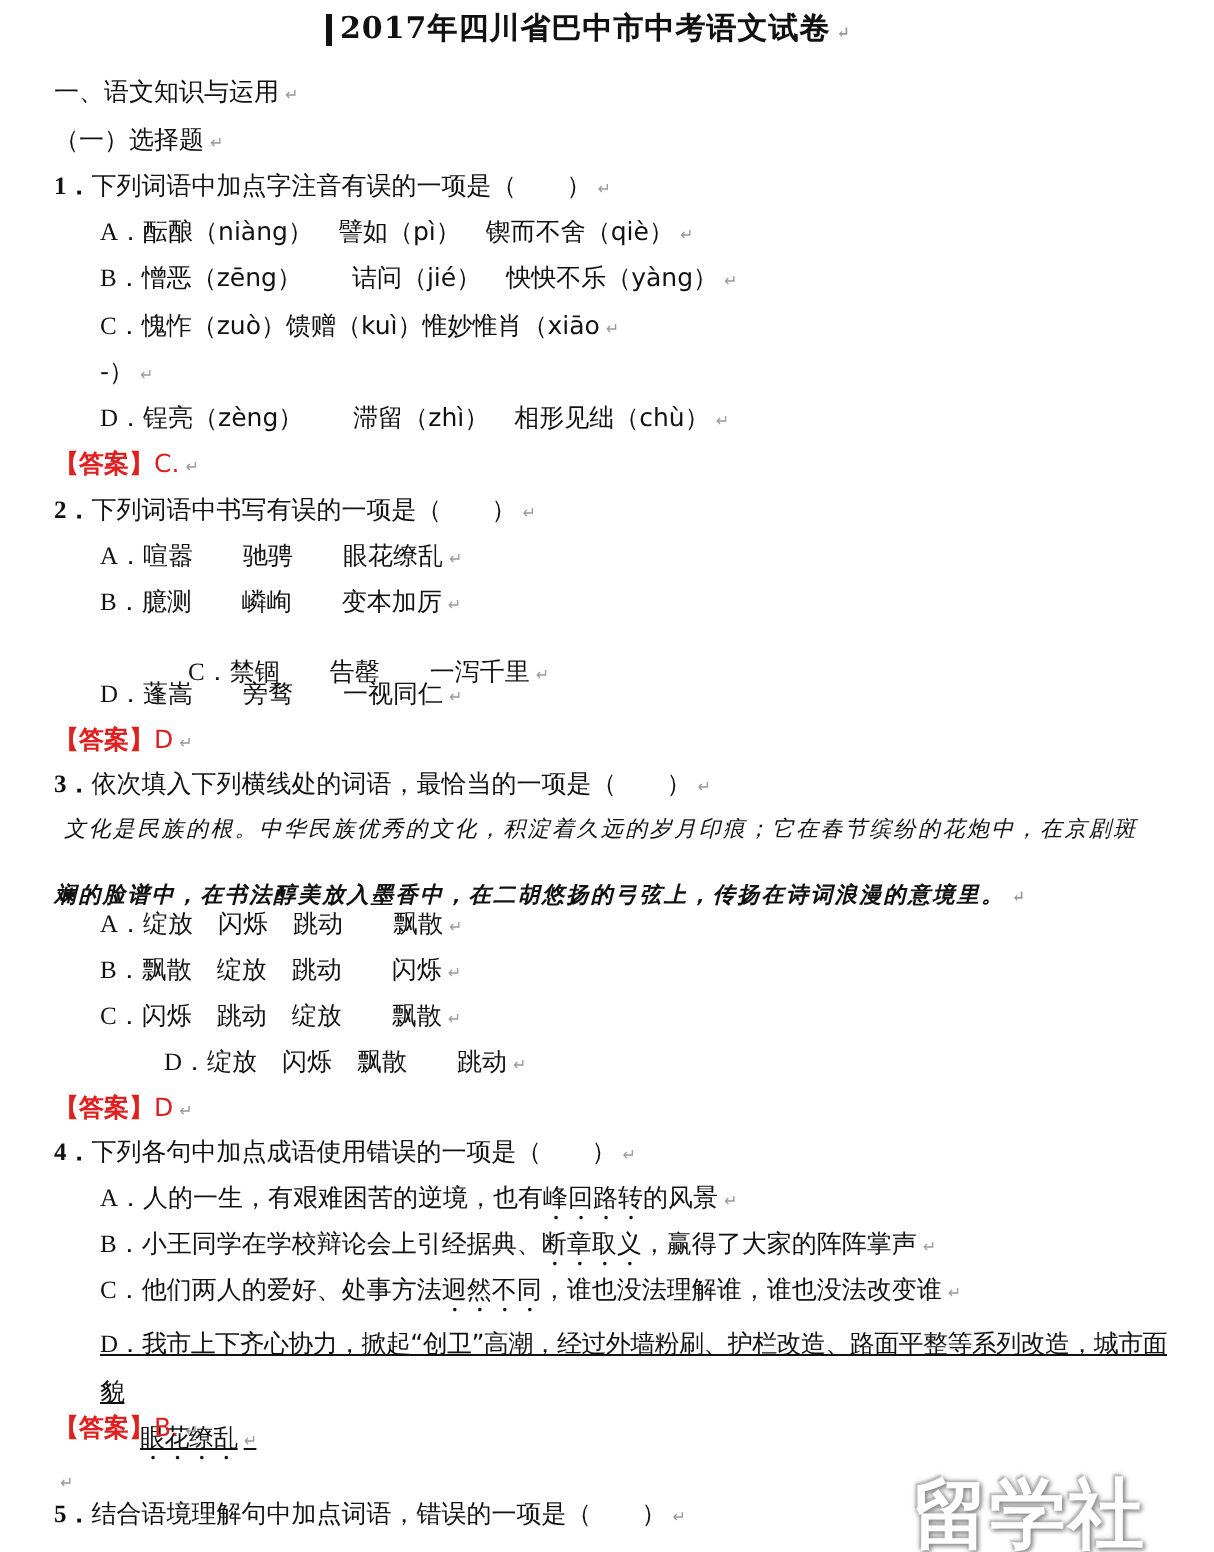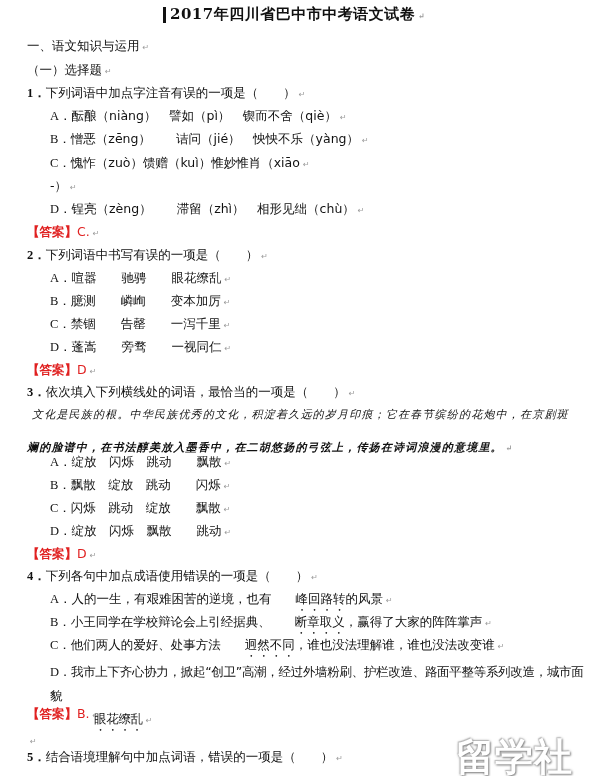--- a/index.html
+++ b/index.html
@@ -18,21 +18,21 @@
   .t13 { font-size: 12.5px; }
   .opt { left: 50px; font-size: 12.5px; }
   .num { font-family: "Liberation Serif", "DejaVu Serif", serif; font-weight: bold; }
   .letter { font-family: "Liberation Serif", "DejaVu Serif", serif; }
   .answer { color: #e02020; font-size: 12.5px; left: 27px; }
   .answer .bracket { font-weight: bold; }
   .passage {
     font-family: "DejaVu Serif", "Liberation Serif", serif; font-style: italic;
     font-size: 11px; letter-spacing: 1.2px;
   }
-  .dot { text-emphasis: dot; -webkit-text-emphasis: dot; text-emphasis-position: under; margin-left: 24px; -webkit-text-emphasis-position: under; }
+  .dot { text-emphasis: dot; -webkit-text-emphasis: dot; text-emphasis-position: under; -webkit-text-emphasis-position: under; }
   .watermark {
     position: absolute; left: 456px; top: 732px; width: 148px; height: 76px;
   }
   .wm-cn {
     position: absolute; left: 0; top: 0; font-size: 38px; font-weight: bold; color: #ffffff;
     letter-spacing: 1px; text-shadow: 1px 1px 2px #888, -1px -1px 1px #bbb, 0 0 3px #999;
     font-family: "DejaVu Sans", sans-serif;
   }
   .wm-url {
     position: absolute; left: 2px; top: 50px; font-size: 17px; color: #ffffff;
@@ -52,38 +52,38 @@
 <div class="abs opt" style="top:108px;"><span class="letter">A．</span><span>酝酿（niàng）　譬如（pì）　锲而不舍（qiè）</span><span class="mark">↵</span></div>
 <div class="abs opt" style="top:131px;"><span class="letter">B．</span><span>憎恶（zēng）　　诘问（jié）　怏怏不乐（yàng）</span><span class="mark">↵</span></div>
 <div class="abs opt" style="top:155px;"><span class="letter">C．</span><span>愧怍（zuò）馈赠（kuì）惟妙惟肖（xiāo</span><span class="mark">↵</span></div>
 <div class="abs opt" style="top:178px;"><span>-）</span><span class="mark">↵</span></div>
 <div class="abs opt" style="top:201px;"><span class="letter">D．</span><span>锃亮（zèng）　　滞留（zhì）　相形见绌（chù）</span><span class="mark">↵</span></div>
 <div class="abs answer" style="top:224px;"><span class="bracket">【答案】</span><span>C.</span><span class="mark">↵</span></div>
 
 <div class="abs t13" style="left:27px; top:247px;"><span class="num">2．</span><span>下列词语中书写有误的一项是（　　）</span><span class="mark">↵</span></div>
 <div class="abs opt" style="top:270px;"><span class="letter">A．</span><span>喧嚣　　驰骋　　眼花缭乱</span><span class="mark">↵</span></div>
 <div class="abs opt" style="top:293px;"><span class="letter">B．</span><span>臆测　　嶙峋　　变本加厉</span><span class="mark">↵</span></div>
-<div class="abs opt" style="top:316px;"><span class="letter">C．</span><span>禁锢　　告罄　　一泻千里</span><span class="mark">↵</span></div>
+<div class="abs opt" style="top:328px;margin-left:44px;"><span class="letter">C．</span><span>禁锢　　告罄　　一泻千里</span><span class="mark">↵</span></div>
 <div class="abs opt" style="top:339px;"><span class="letter">D．</span><span>蓬嵩　　旁骛　　一视同仁</span><span class="mark">↵</span></div>
 <div class="abs answer" style="top:362px;"><span class="bracket">【答案】</span><span>D</span><span class="mark">↵</span></div>
 
 <div class="abs t13" style="left:27px; top:384px;"><span class="num">3．</span><span>依次填入下列横线处的词语，最恰当的一项是（　　）</span><span class="mark">↵</span></div>
 <div class="abs passage" style="left:32px; top:407px;">文化是民族的根。中华民族优秀的文化，积淀着久远的岁月印痕；它在春节缤纷的花炮中，在京剧斑</div>
 <div class="abs passage" style="left:27px; top:440px;font-weight:bold;"><span>斓的脸谱中，在书法醇美放入墨香中，在二胡悠扬的弓弦上，传扬在诗词浪漫的意境里。</span><span class="mark">↵</span></div>
 <div class="abs opt" style="top:454px;"><span class="letter">A．</span><span>绽放　闪烁　跳动　　飘散</span><span class="mark">↵</span></div>
 <div class="abs opt" style="top:477px;"><span class="letter">B．</span><span>飘散　绽放　跳动　　闪烁</span><span class="mark">↵</span></div>
 <div class="abs opt" style="top:500px;text-align:right;"><span class="letter">C．</span><span>闪烁　跳动　绽放　　飘散</span><span class="mark">↵</span></div>
-<div class="abs opt" style="top:523px;"><span class="letter">D．</span><span>绽放　闪烁　飘散　　跳动</span><span class="mark">↵</span></div>
+<div class="abs opt" style="top:523px;margin-left:32px;"><span class="letter">D．</span><span>绽放　闪烁　飘散　　跳动</span><span class="mark">↵</span></div>
 <div class="abs answer" style="top:546px;"><span class="bracket">【答案】</span><span>D</span><span class="mark">↵</span></div>
 
 <div class="abs t13" style="left:27px; top:568px;"><span class="num">4．</span><span>下列各句中加点成语使用错误的一项是（　　）</span><span class="mark">↵</span></div>
 <div class="abs opt" style="top:591px;"><span class="letter">A．</span><span>人的一生，有艰难困苦的逆境，也有</span><span class="dot">峰回路转</span><span>的风景</span><span class="mark">↵</span></div>
 <div class="abs opt" style="top:614px;"><span class="letter">B．</span><span>小王同学在学校辩论会上引经据典、</span><span class="dot">断章取义</span><span>，赢得了大家的阵阵掌声</span><span class="mark">↵</span></div>
 <div class="abs opt" style="top:637px;"><span class="letter">C．</span><span>他们两人的爱好、处事方法</span><span class="dot">迥然不同</span><span>，谁也没法理解谁，谁也没法改变谁</span><span class="mark">↵</span></div>
-<div class="abs opt" style="top:660px; width:545px; white-space:normal; line-height:23px; letter-spacing:-0.3px;"><span class="letter">D．</span><span>我市上下齐心协力，掀起“创卫”高潮，经过外墙粉刷、护栏改造、路面平整等系列改造，城市面貌</span><br><span style="padding-left:20px;"></span><span class="dot">眼花缭乱</span><span class="mark">↵</span></div>
+<div class="abs opt" style="top:660px; width:545px; white-space:normal; line-height:23px; letter-spacing:-0.3px;text-decoration:underline;"><span class="letter">D．</span><span>我市上下齐心协力，掀起“创卫”高潮，经过外墙粉刷、护栏改造、路面平整等系列改造，城市面貌</span><br><span style="padding-left:20px;"></span><span class="dot">眼花缭乱</span><span class="mark">↵</span></div>
 <div class="abs answer" style="top:706px;"><span class="bracket">【答案】</span><span>B.</span><span class="mark">↵</span></div>
 <div class="abs" style="left:27px; top:729px;"><span class="mark">↵</span></div>
 
 <div class="abs t13" style="left:27px; top:749px;"><span class="num">5．</span><span>结合语境理解句中加点词语，错误的一项是（　　）</span><span class="mark">↵</span></div>
 
 <div class="watermark">
   <div class="wm-cn">留学社区</div>
   <div class="wm-url">bbs.liuxue86.com</div>
 </div>
 

